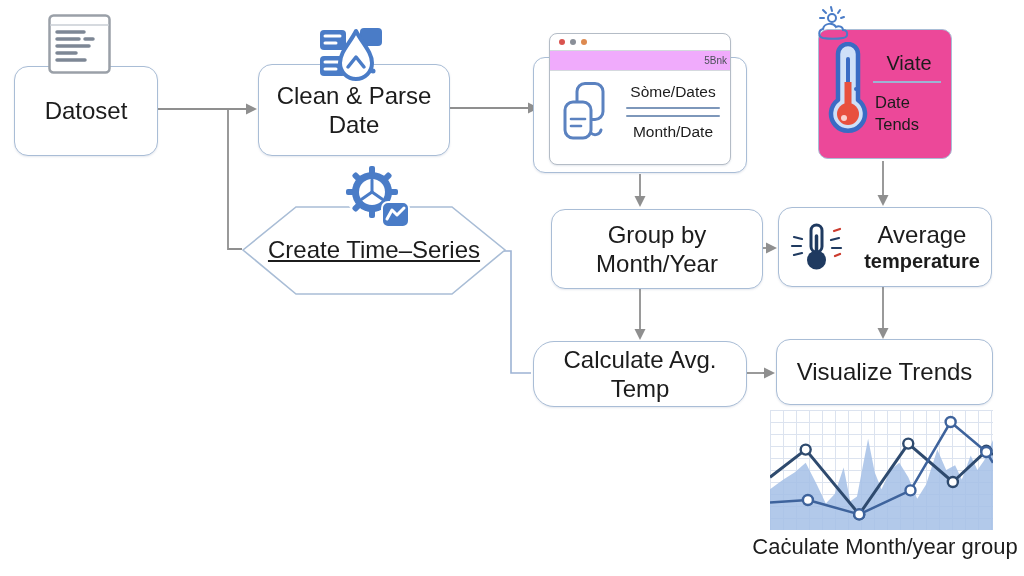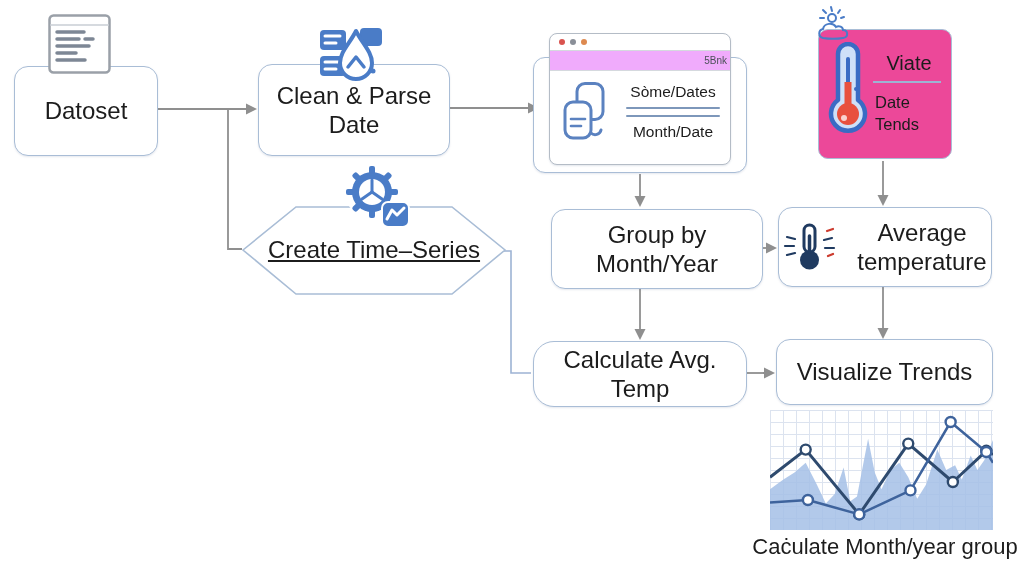--- a/index.html
+++ b/index.html
@@ -29,21 +29,21 @@
   .wtitle{font-size:20px;text-align:center;margin-bottom:6px;}
   .wdivider{height:1.5px;background:#9db3d4;margin:0 6px 8px 2px;}
   .wsub{font-size:16.5px;text-align:left;padding-left:4px;line-height:1.35;}
   .chart{position:absolute;left:770px;top:410px;width:223px;height:120px;z-index:1;background:#fff;
         background-image:linear-gradient(#dce3ef 1px,transparent 1px),
                          linear-gradient(90deg,#dce3ef 1px,transparent 1px);
         background-size:13px 12px;}
   .chart svg{position:absolute;left:0;top:0;width:100%;height:100%;}
   .caption{position:absolute;left:752px;top:534px;width:266px;text-align:center;font-size:22px;z-index:1;}
   .fs26{font-size:24px;} .fs24{font-size:24px;}
-  .subline{font-size:24px;}
+  .subline{font-size:20px;font-weight:bold;}
 </style>
 </head>
 <body>
 
 <div id="stage">
 
   <svg id="connectors" width="1024" height="576" viewBox="0 0 1024 576">
     <g stroke="#8f8f8f" stroke-width="1.8" fill="none">
       <path d="M157,109 L246,109"></path>
       <path d="M228,109 L228,249 L242,249"></path>

